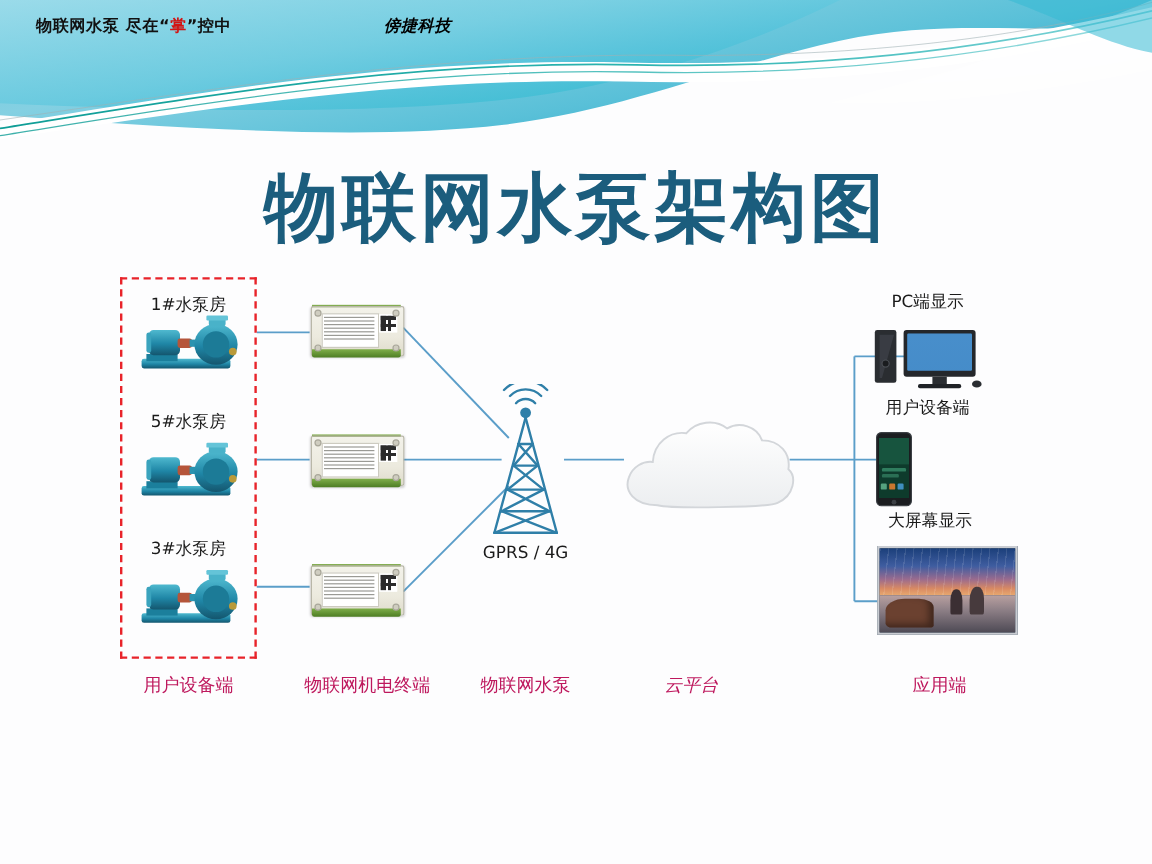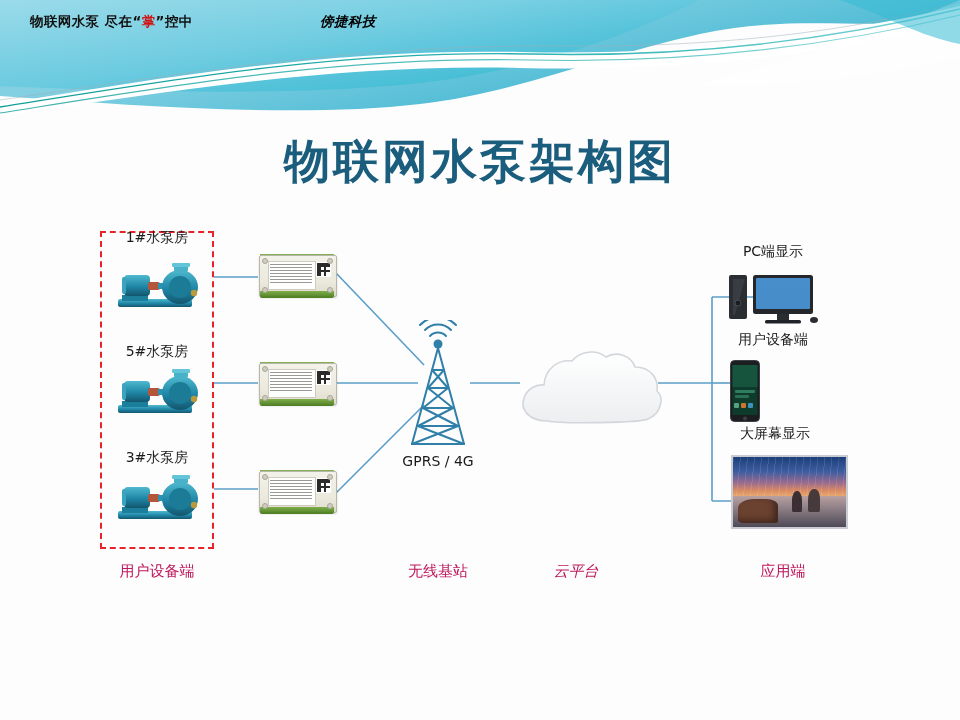--- a/index.html
+++ b/index.html
@@ -37,21 +37,21 @@
     font-size:13.5px;font-weight:bold;font-style:italic;color:#000000;
     letter-spacing:.5px;white-space:nowrap;
     font-family:"DejaVu Serif","Liberation Serif",serif;
     z-index:5;
   }
 
   
   .page-title{
     position:absolute;left:0;top:131px;width:960px;
     text-align:center;
-    font-size:46px;font-weight:bold;color:#1b5d7d;
+    font-size:62px;font-weight:bold;color:#1b5d7d;
     letter-spacing:3px;
     font-family:"DejaVu Sans","Liberation Sans",sans-serif;
   }
 
   
   .diagram{position:absolute;left:0;top:215px;width:960px;height:400px;}
   .wires{position:absolute;left:0;top:0;width:960px;height:400px;}
 
   
   .pumpbox{
@@ -220,21 +220,21 @@
         <line x1="712" y1="82" x2="712" y2="286"></line>
 
         <line x1="712" y1="82" x2="760" y2="82"></line>
         <line x1="712" y1="168" x2="742" y2="168"></line>
         <line x1="712" y1="286" x2="760" y2="286"></line>
       </g>
     </svg>
 
     <div class="pumpbox"></div>
 
-    <div class="node-label" style="left:100px;top:14px;width:114px;">1#水泵房</div>
+    <div class="node-label" style="left:100px;top:30px;width:114px;">1#水泵房</div>
     <div class="pump" style="left:112px;top:46px;">
       <svg width="92" height="52" viewBox="0 0 92 52" xmlns="http://www.w3.org/2000/svg">
         <defs>
           <linearGradient id="pb" x1="0" y1="0" x2="0" y2="1">
             <stop offset="0%" stop-color="#4fb9cf"></stop>
               <stop offset="55%" stop-color="#1f86a6"></stop>
             <stop offset="100%" stop-color="#14566e"></stop>
           </linearGradient>
         </defs>
         <rect x="6" y="38" width="74" height="8" rx="2" fill="url(#pb)"></rect>
@@ -420,17 +420,18 @@
       <div class="sky"></div>
       <div class="streak"></div>
       <div class="sea"></div>
       <div class="rock1"></div>
       <div class="rock2"></div>
       <div class="rock3"></div>
     </div>
   </div>
 
   <div class="stage" style="left:92px;width:130px;">用户设备端</div>
-  <div class="stage" style="left:378px;width:120px;">无线基站</div>
+  <div class="stage" style="left:222px;width:168px;">物联网机电终端</div>
+  <div class="stage" style="left:378px;width:120px;">物联网水泵</div>
   <div class="stage" style="left:516px;width:120px;font-style:italic;">云平台</div>
   <div class="stage" style="left:718px;width:130px;">应用端</div>
 
 </div>
 
 </body></html>

